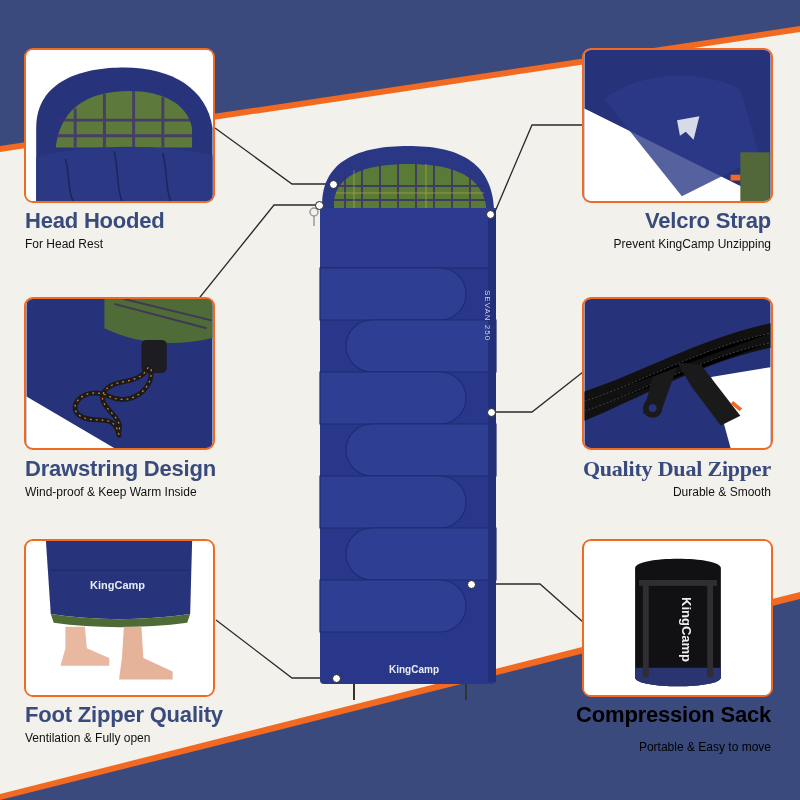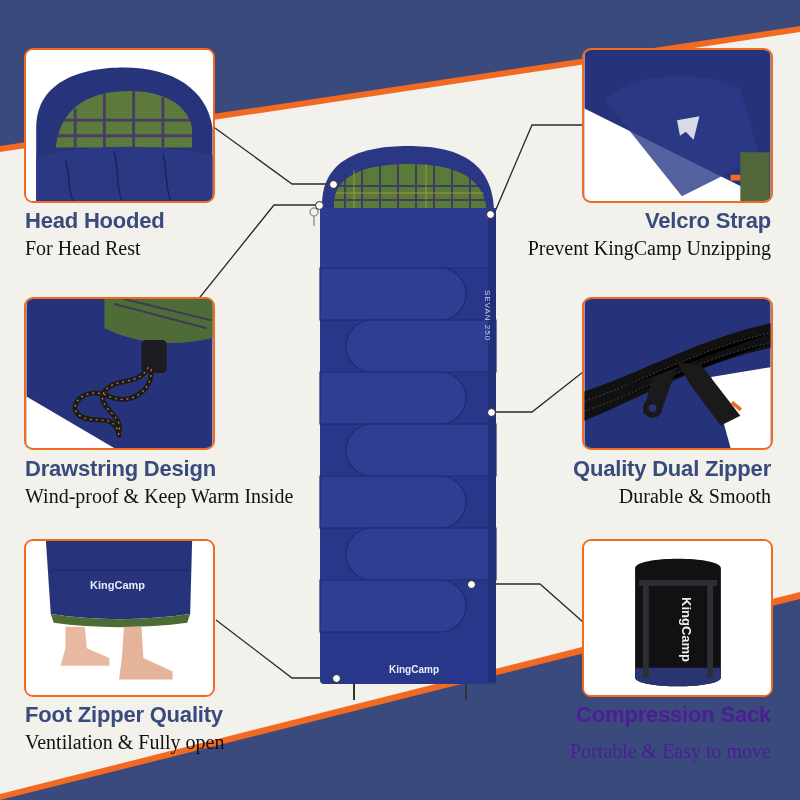--- a/index.html
+++ b/index.html
@@ -9,24 +9,24 @@
   .card {
     position: absolute; border: 2px solid #f26a21; border-radius: 9px;
     background: #ffffff; overflow: hidden;
   }
   .card svg { width: 100%; height: 100%; display: block; }
   .title {
     position: absolute; font-weight: 700; font-size: 22px; color: #394a7d;
     letter-spacing: -0.2px; white-space: nowrap; text-align: right;
   }
   .sub {
-    position: absolute; font-size: 20px; color: #111111; white-space: nowrap; font-family: Liberation Serif, serif;
+    position: absolute; font-size: 12px; color: #111111; white-space: nowrap;
   }
   .right { text-align: center; }
-  .light { color: #4c1d95; }
+  .light { color: #000000; }
   .dot {
     position: absolute; width: 9px; height: 9px; border-radius: 50%;
     background: #ffffff; border: 1px solid #222;
   }
   .bag-label {
     position: absolute; color: #e9ecf5; font-size: 10px; font-weight: 700;
   }
   .bag-model {
     position: absolute; color: #c9d0e6; font-size: 8px; letter-spacing: 1px;
     transform: rotate(90deg); transform-origin: left top; white-space: nowrap;
@@ -181,21 +181,21 @@
     </g>
     <g fill="#1a1a1a">
       <path d="M70,80 L95,70 L80,112 L60,118 Z"></path>
       <circle cx="70" cy="112" r="10"></circle>
       <path d="M95,65 L120,68 L160,120 L140,130 L110,90 Z"></path>
     </g>
     <circle cx="70" cy="112" r="4" fill="#26327a"></circle>
     <rect x="150" y="108" width="12" height="4" fill="#f26a21" transform="rotate(40 156 110)"></rect>
   </svg>
 </div>
-<div class="title right" style="right:29px; top:456px;">Quality Dual Zipper</div>
+<div class="title right" style="right:29px; top:456px;font-family:Liberation Serif, serif;">Quality Dual Zipper</div>
 <div class="sub right" style="right:29px; top:485px;">Durable &amp; Smooth</div>
 
 <div class="card" style="left:24px; top:539px; width:191px; height:158px;">
   <svg viewBox="0 0 191 158">
     <rect width="191" height="158" fill="#ffffff"></rect>
     <path d="M20,0 L170,0 L168,75 C120,82 70,82 25,75 Z" fill="#27337a"></path>
     <path d="M25,75 C70,82 120,82 168,75 L165,84 C120,90 70,90 28,84 Z" fill="#4e6b36"></path>
     <path d="M40,88 L60,88 L62,110 L85,120 L85,128 L35,128 L40,110 Z" fill="#e8b8a0"></path>
     <path d="M100,88 L118,88 L120,120 L150,134 L150,142 L95,142 L98,120 Z" fill="#e4b39a"></path>
     <line x1="25" y1="30" x2="168" y2="30" stroke="#1f2a66" stroke-width="1.2"></line>

